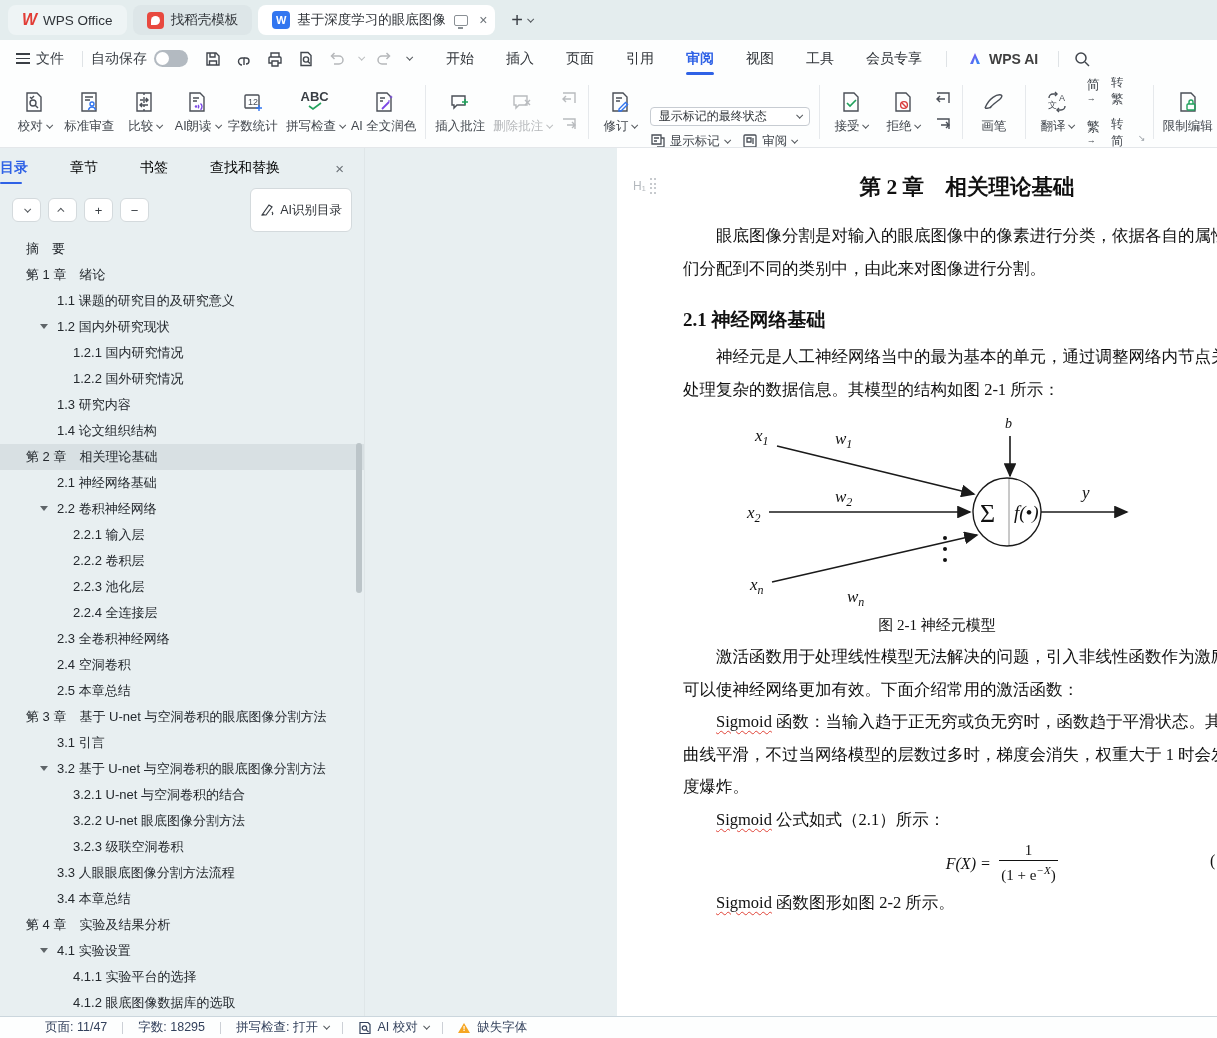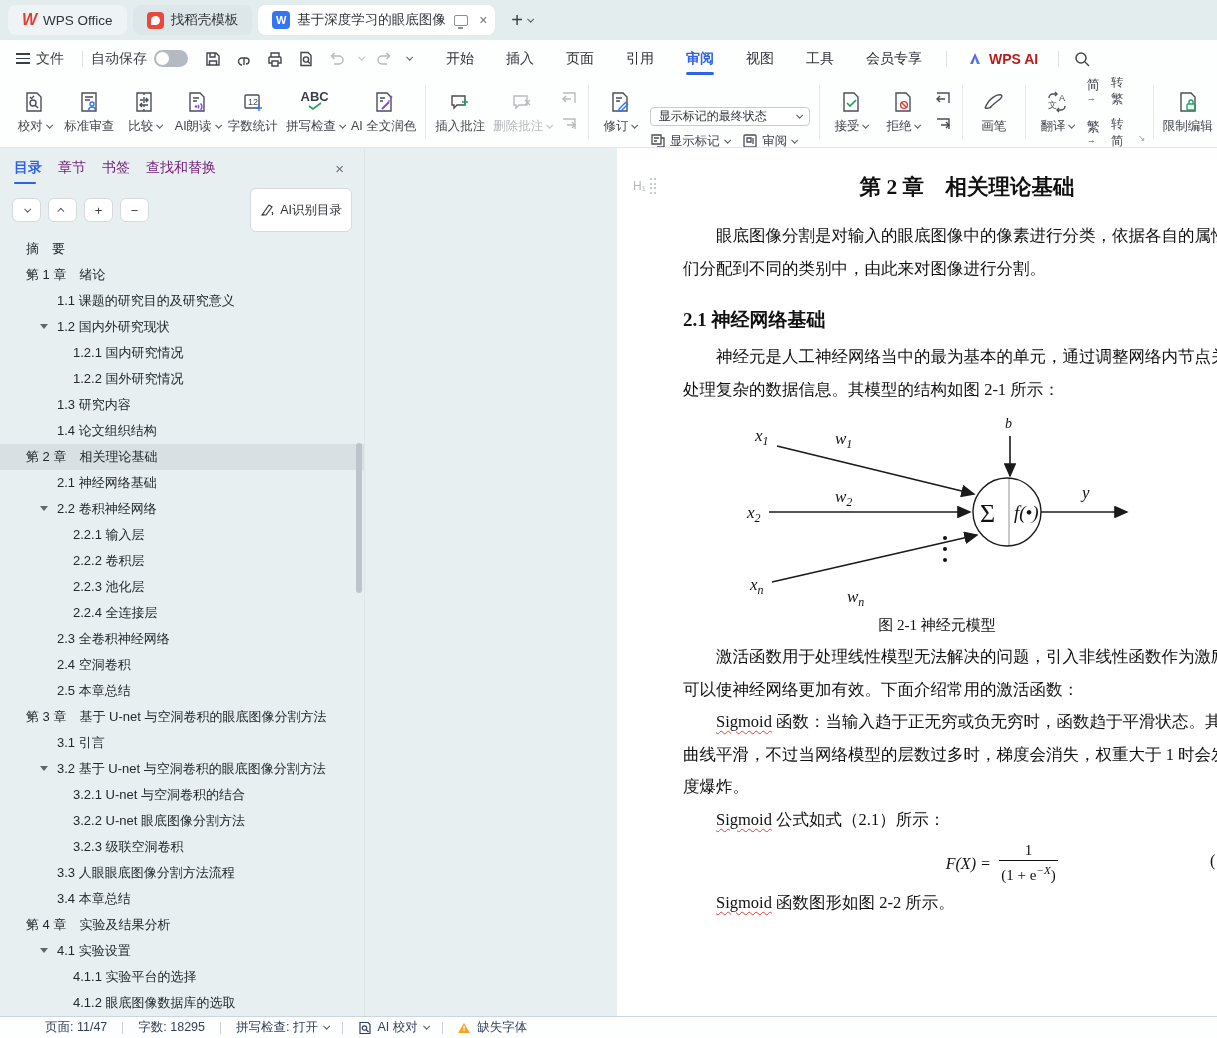--- a/index.html
+++ b/index.html
@@ -35,41 +35,41 @@
   .autosave { display:flex; align-items:center; gap:7px; margin-right:10px; }
   .toggle { width:34px; height:17px; border-radius:9px; background:#b3bac1; position:relative; }
   .toggle::after { content:""; position:absolute; left:2px; top:2px; width:13px; height:13px; border-radius:50%; background:#fff; }
   .qicons { display:flex; align-items:center; gap:13px; margin:0 6px; }
   .qicons svg { display:block; }
   .dis { opacity:.38; }
   .menus { display:flex; align-items:center; gap:0; margin-left:14px; }
   .mitem { padding:0 16px; height:37px; display:flex; align-items:center; position:relative; color:#2f3338; }
   .mitem.active { color:#2f62e6; font-weight:600; }
   .mitem.active::after { content:""; position:absolute; left:16px; right:16px; bottom:2px; height:3px; border-radius:2px; background:#2f62e6; }
-  .wpsai { display:flex; align-items:flex-end; gap:6px; font-weight:700; color:#b91c1c; padding:0 12px; }
+  .wpsai { display:flex; align-items:flex-end; gap:6px; font-weight:700; color:#404040; padding:0 12px; }
 
   
   .ribbon { height:71px; background:#fdfefe; border-bottom:1px solid #e4e7ea; display:flex; align-items:center; padding-left:8px; flex:none; overflow:hidden; }
   .rbtn { display:flex; flex-direction:column; align-items:center; justify-content:center; gap:4px; min-width:52px; padding:0 6px; height:62px; font-size:12.5px; color:#41464d; white-space:nowrap; }
   .rbtn .lbl { display:flex; align-items:center; gap:3px; }
   .vsep { width:1px; height:54px; background:#e6e9ec; margin:0 5px; flex:none; }
   .minicol { display:flex; flex-direction:column; justify-content:center; gap:10px; height:62px; padding:0 4px; }
   .minibtn { display:flex; align-items:center; gap:4px; font-size:12.5px; color:#41464d; }
   .combobox { width:160px; height:25px; border:1px solid #c7ccd2; border-radius:4px; display:flex; align-items:center; justify-content:space-between; padding:0 8px; font-size:12px; color:#2f3338; background:#fff;margin-top:32px; }
   .revcol { display:flex; flex-direction:column; justify-content:center; gap:7px; height:62px; padding:0 4px; }
   .revrow { display:flex; align-items:center; gap:14px; }
   .abc { font-size:13px; font-weight:700; color:#3a3f45; letter-spacing:0; line-height:10px; }
   .hanzi-ic { font-size:13px; color:#3a3f45; line-height:12px; }
   .corner { align-self:flex-end; font-size:9px; color:#9aa0a6; margin:0 2px 4px 0; }
 
   
   .bodyrow { flex:1; display:flex; min-height:0; }
   .sidebar { width:365px; flex:none; background:#e8eff1; border-right:1px solid #dfe6e8; display:flex; flex-direction:column; position:relative; overflow:hidden; }
-  .sbtabs { display:flex; align-items:center; height:40px; padding:0 14px; font-size:14px; gap:16px; position:relative; }
-  .sbtab { color:#701a75; position:relative; height:40px; display:flex; align-items:center; }
+  .sbtabs { display:flex; align-items:center; height:40px; padding:0 0; font-size:14px; gap:42px; position:relative; }
+  .sbtab { color:#000000; position:relative; height:40px; display:flex; align-items:center; }
   .sbtab.active { color:#2f62e6; font-weight:600; }
   .sbtab.active::after { content:""; position:absolute; left:0; right:6px; bottom:4px; height:2.5px; border-radius:2px; background:#2f62e6; }
   .sbclose { position:absolute; right:20px; color:#6c7278; font-size:15px; }
   .sbtools { display:flex; align-items:center; height:44px; padding:0 12px; gap:7px; }
   .sqbtn { width:29px; height:24px; background:#fff; border:1px solid #d4dadd; border-radius:6px; display:flex; align-items:center; justify-content:center; font-size:13px; color:#3a3f45; }
   .aibtn { margin-left:auto; height:44px; background:#fff; border:1px solid #d4dadd; border-radius:6px; display:flex; align-items:center; gap:5px; padding:0 9px; font-size:12.5px; color:#2f3338; }
   .toclist { flex:1; overflow:hidden; padding-top:4px; }
   .toc-row { position:relative; height:26px; display:flex; align-items:center; font-size:13px; color:#24292e; white-space:nowrap; overflow:hidden; }
   .toc-row.lv1 { padding-left:26px; }
   .toc-row.lv2 { padding-left:57px; }

